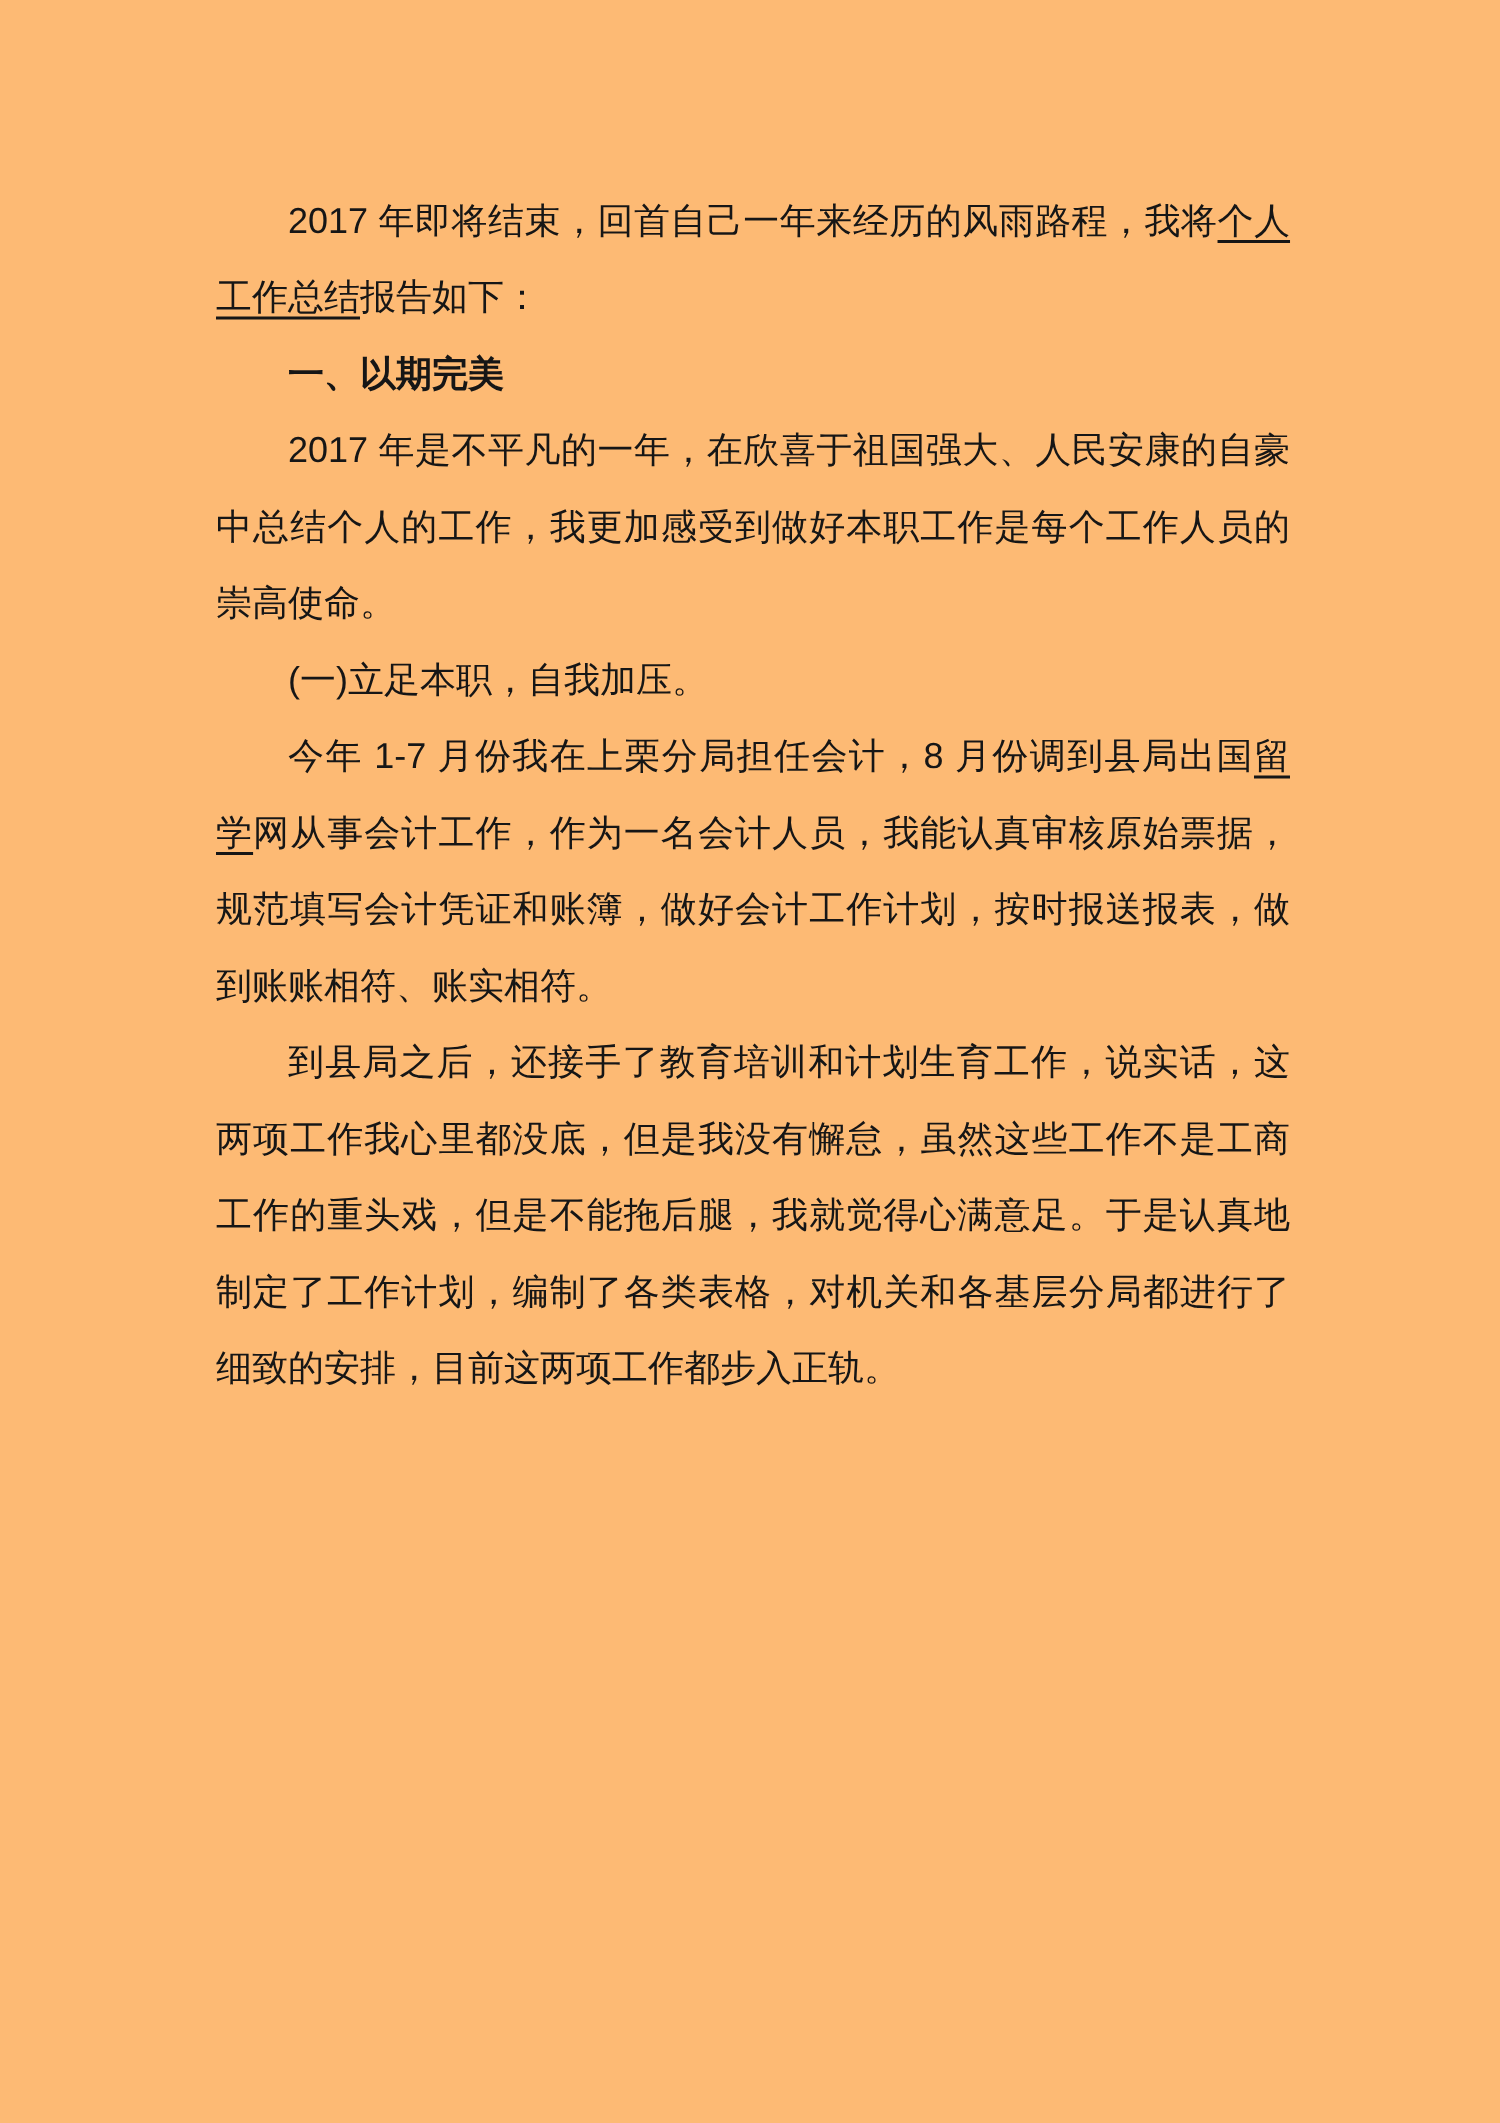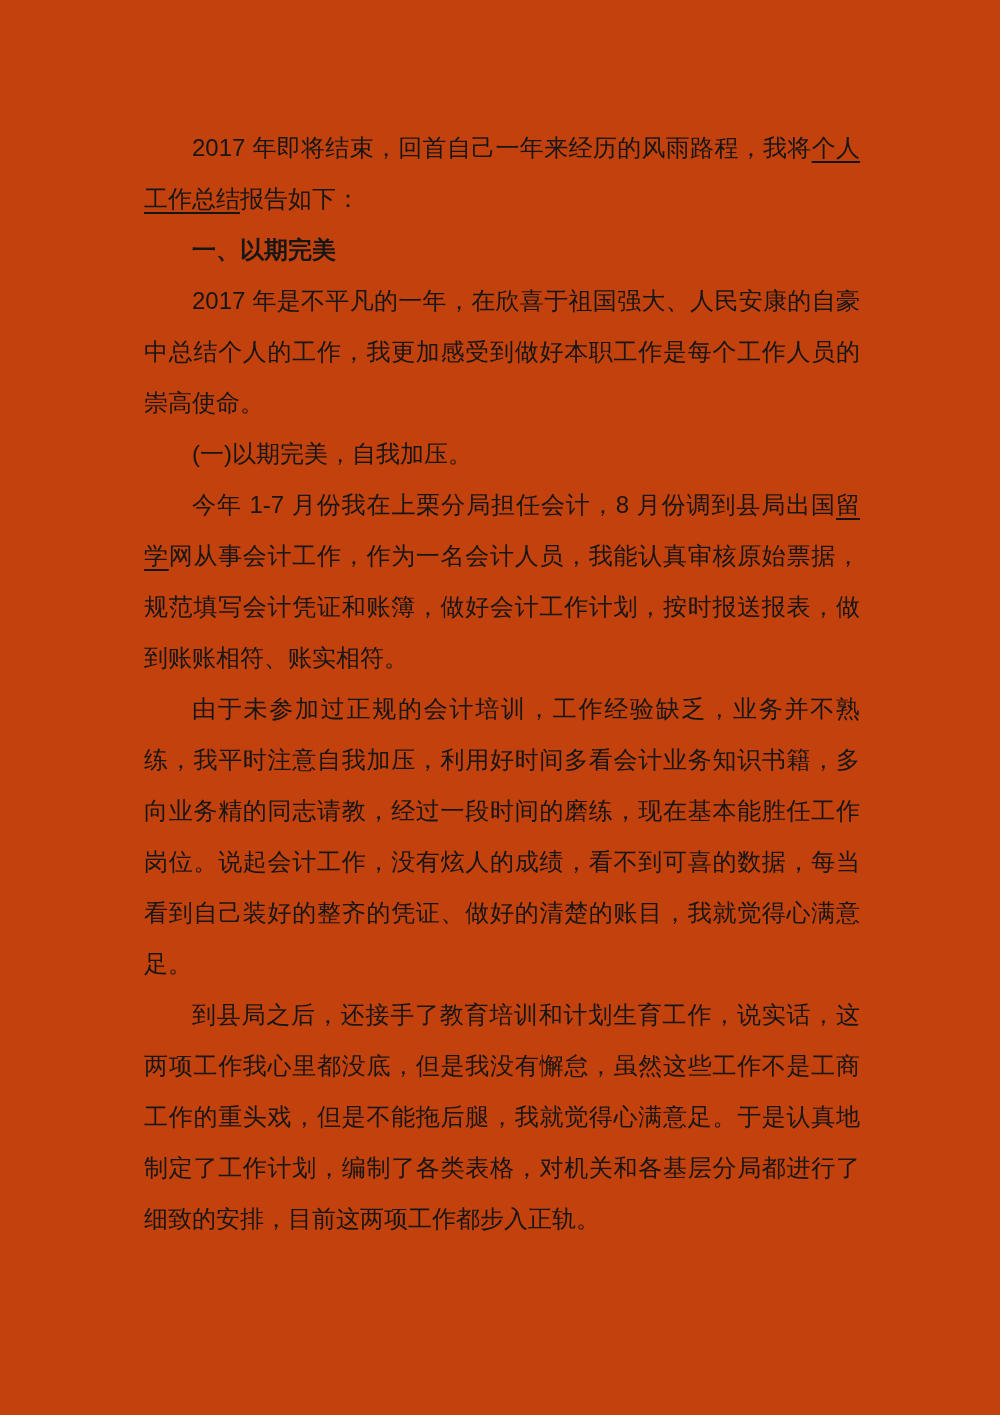--- a/index.html
+++ b/index.html
@@ -13,21 +13,21 @@
     font-family: "Liberation Sans", sans-serif;
     overflow: hidden;
     position: relative;
   }
   .page {
     position: absolute;
     left: 0;
     top: 0;
     width: 1000px;
     height: 1415px;
-    background: #c2410c;
+    background: #fdba74;
     text-decoration: underline;
   }
   .doc-body {
     position: absolute;
     left: 144px;
     top: 122px;
     width: 716px;
     font-size: 24px;
     line-height: 51px;
     text-align: justify;
@@ -50,18 +50,17 @@
   }
 </style>
 </head>
 <body style="background: rgb(255, 255, 255);">
 
 <div class="page">
   <div class="doc-body" id="doc-body" style="color: rgb(22, 22, 22);">
       <p class="para"><span class="run">2017 年即将结束，回首自己一年来经历的风雨路程，我将</span><span class="run-underline">个人工作总结</span><span class="run">报告如下：</span></p>
       <p class="para heading"><span class="run">一、以期完美</span></p>
       <p class="para"><span class="run">2017 年是不平凡的一年，在欣喜于祖国强大、人民安康的自豪中总结个人的工作，我更加感受到做好本职工作是每个工作人员的崇高使命。</span></p>
-      <p class="para"><span class="run">(一)以期完美，自我加压。</span></p>
+      <p class="para"><span class="run">(一)立足本职，自我加压。</span></p>
       <p class="para"><span class="run">今年 1-7 月份我在上栗分局担任会计，8 月份调到县局出国</span><span class="run-underline">留学</span><span class="run">网从事会计工作，作为一名会计人员，我能认真审核原始票据，规范填写会计凭证和账簿，做好会计工作计划，按时报送报表，做到账账相符、账实相符。</span></p>
-      <p class="para"><span class="run">由于未参加过正规的会计培训，工作经验缺乏，业务并不熟练，我平时注意自我加压，利用好时间多看会计业务知识书籍，多向业务精的同志请教，经过一段时间的磨练，现在基本能胜任工作岗位。说起会计工作，没有炫人的成绩，看不到可喜的数据，每当看到自己装好的整齐的凭证、做好的清楚的账目，我就觉得心满意足。</span></p>
       <p class="para"><span class="run">到县局之后，还接手了教育培训和计划生育工作，说实话，这两项工作我心里都没底，但是我没有懈怠，虽然这些工作不是工商工作的重头戏，但是不能拖后腿，我就觉得心满意足。于是认真地制定了工作计划，编制了各类表格，对机关和各基层分局都进行了细致的安排，目前这两项工作都步入正轨。</span></p>
     </div>
 </div>
 
 </body></html>

